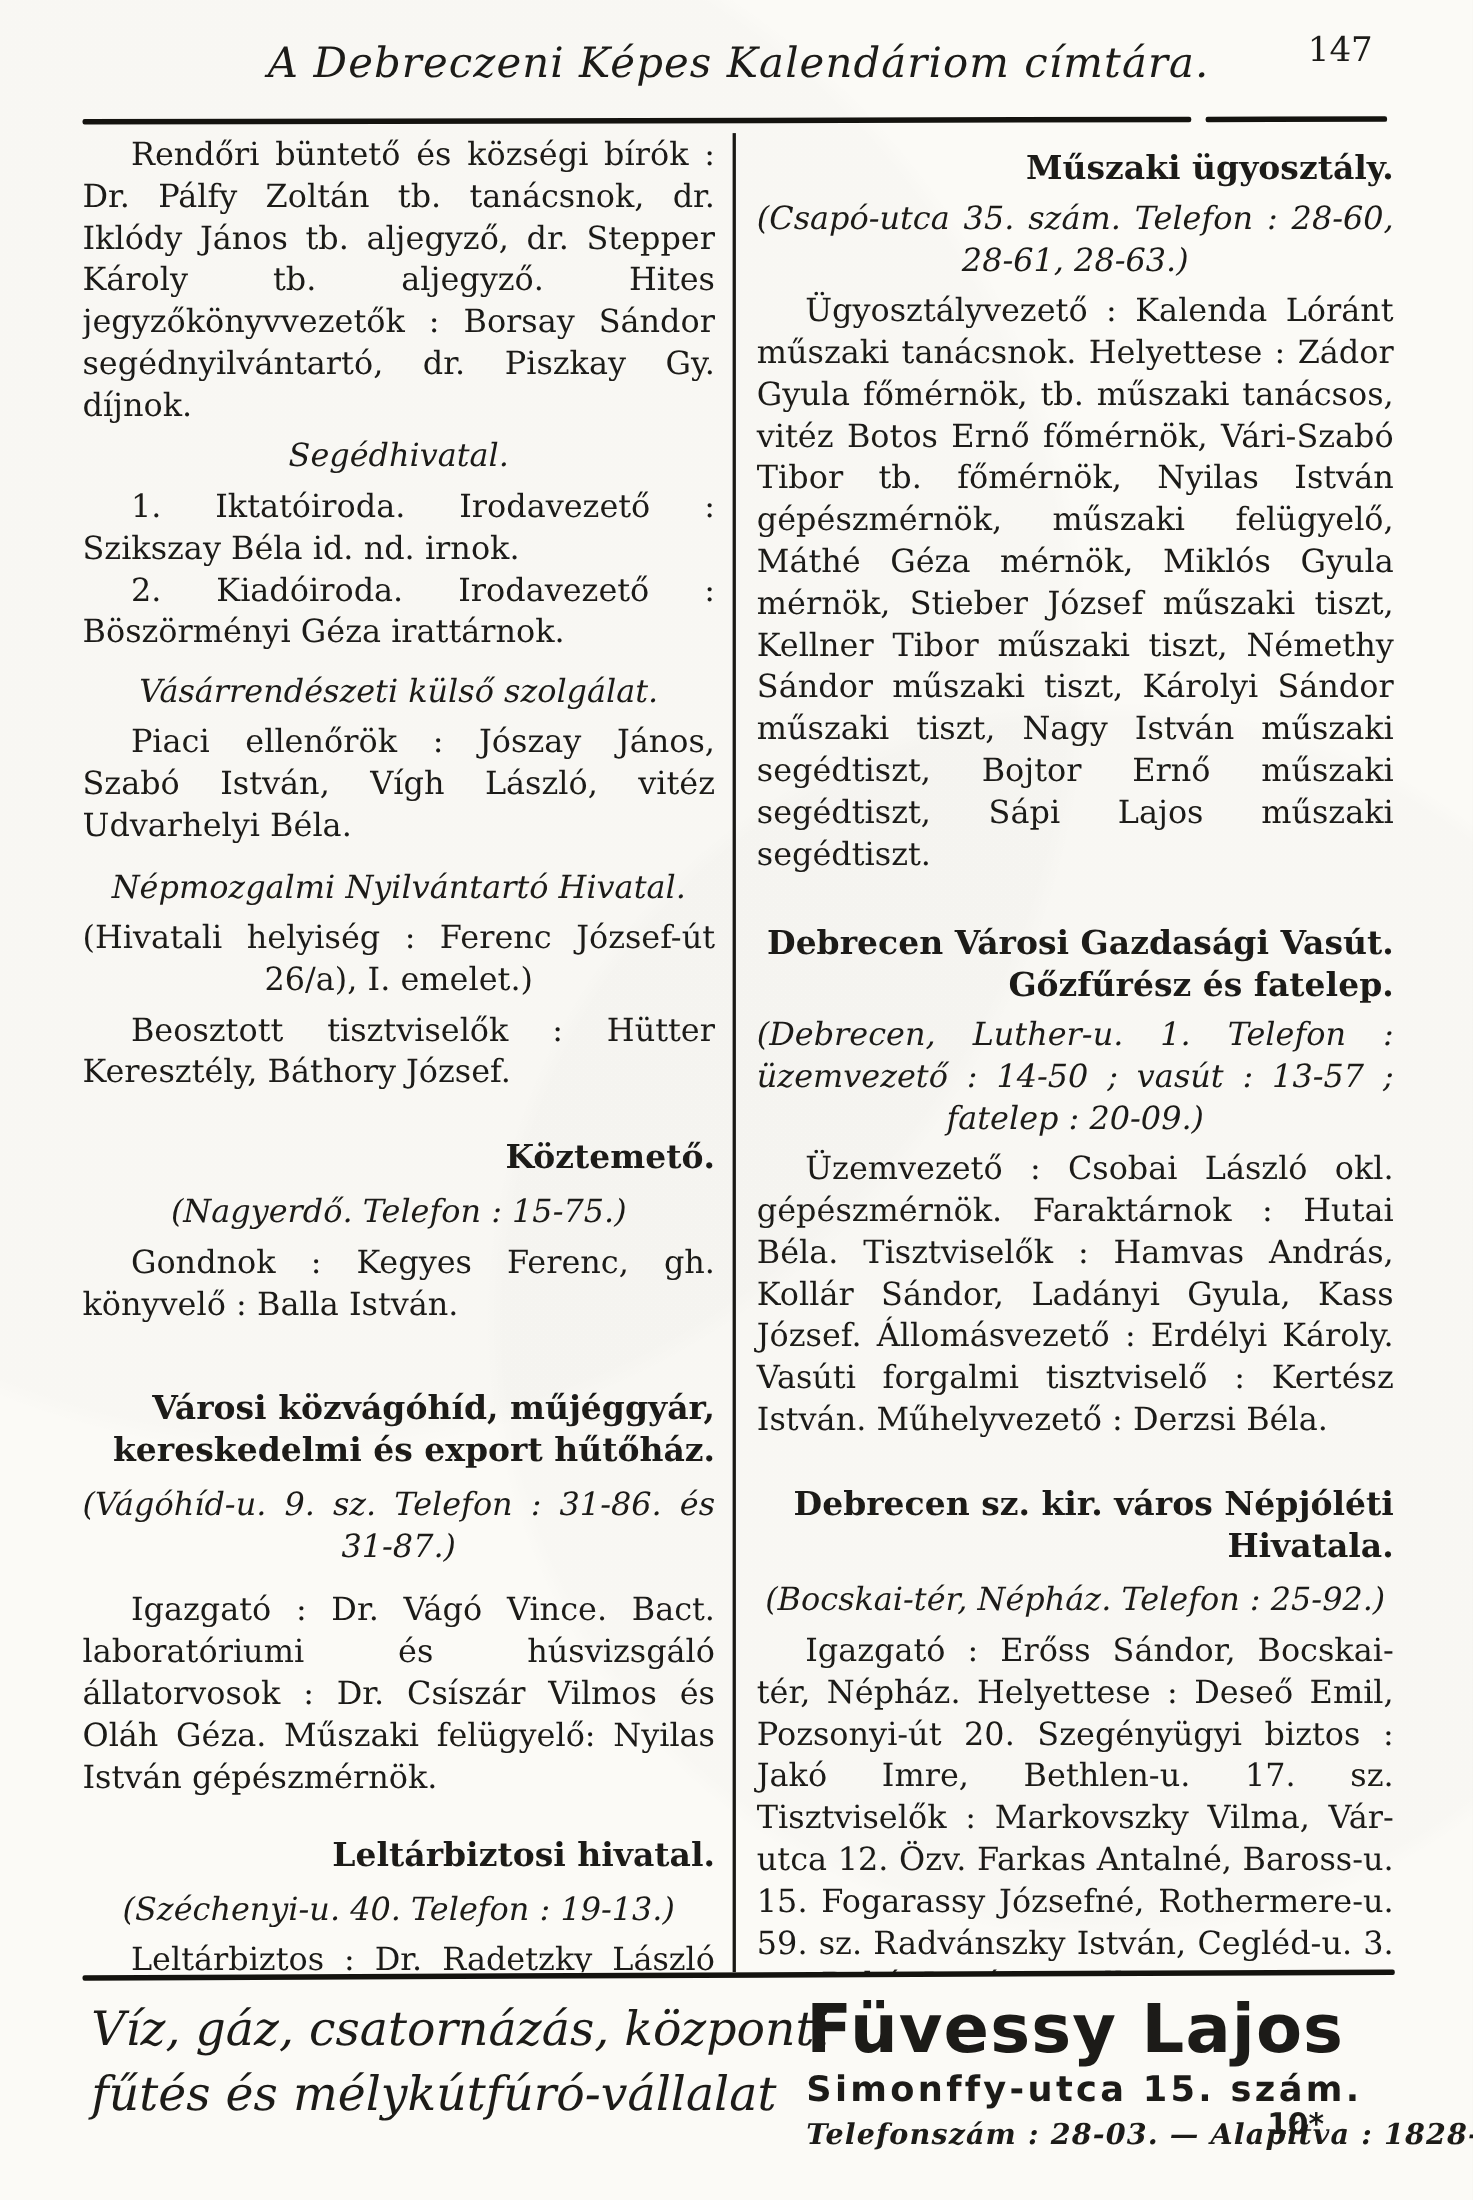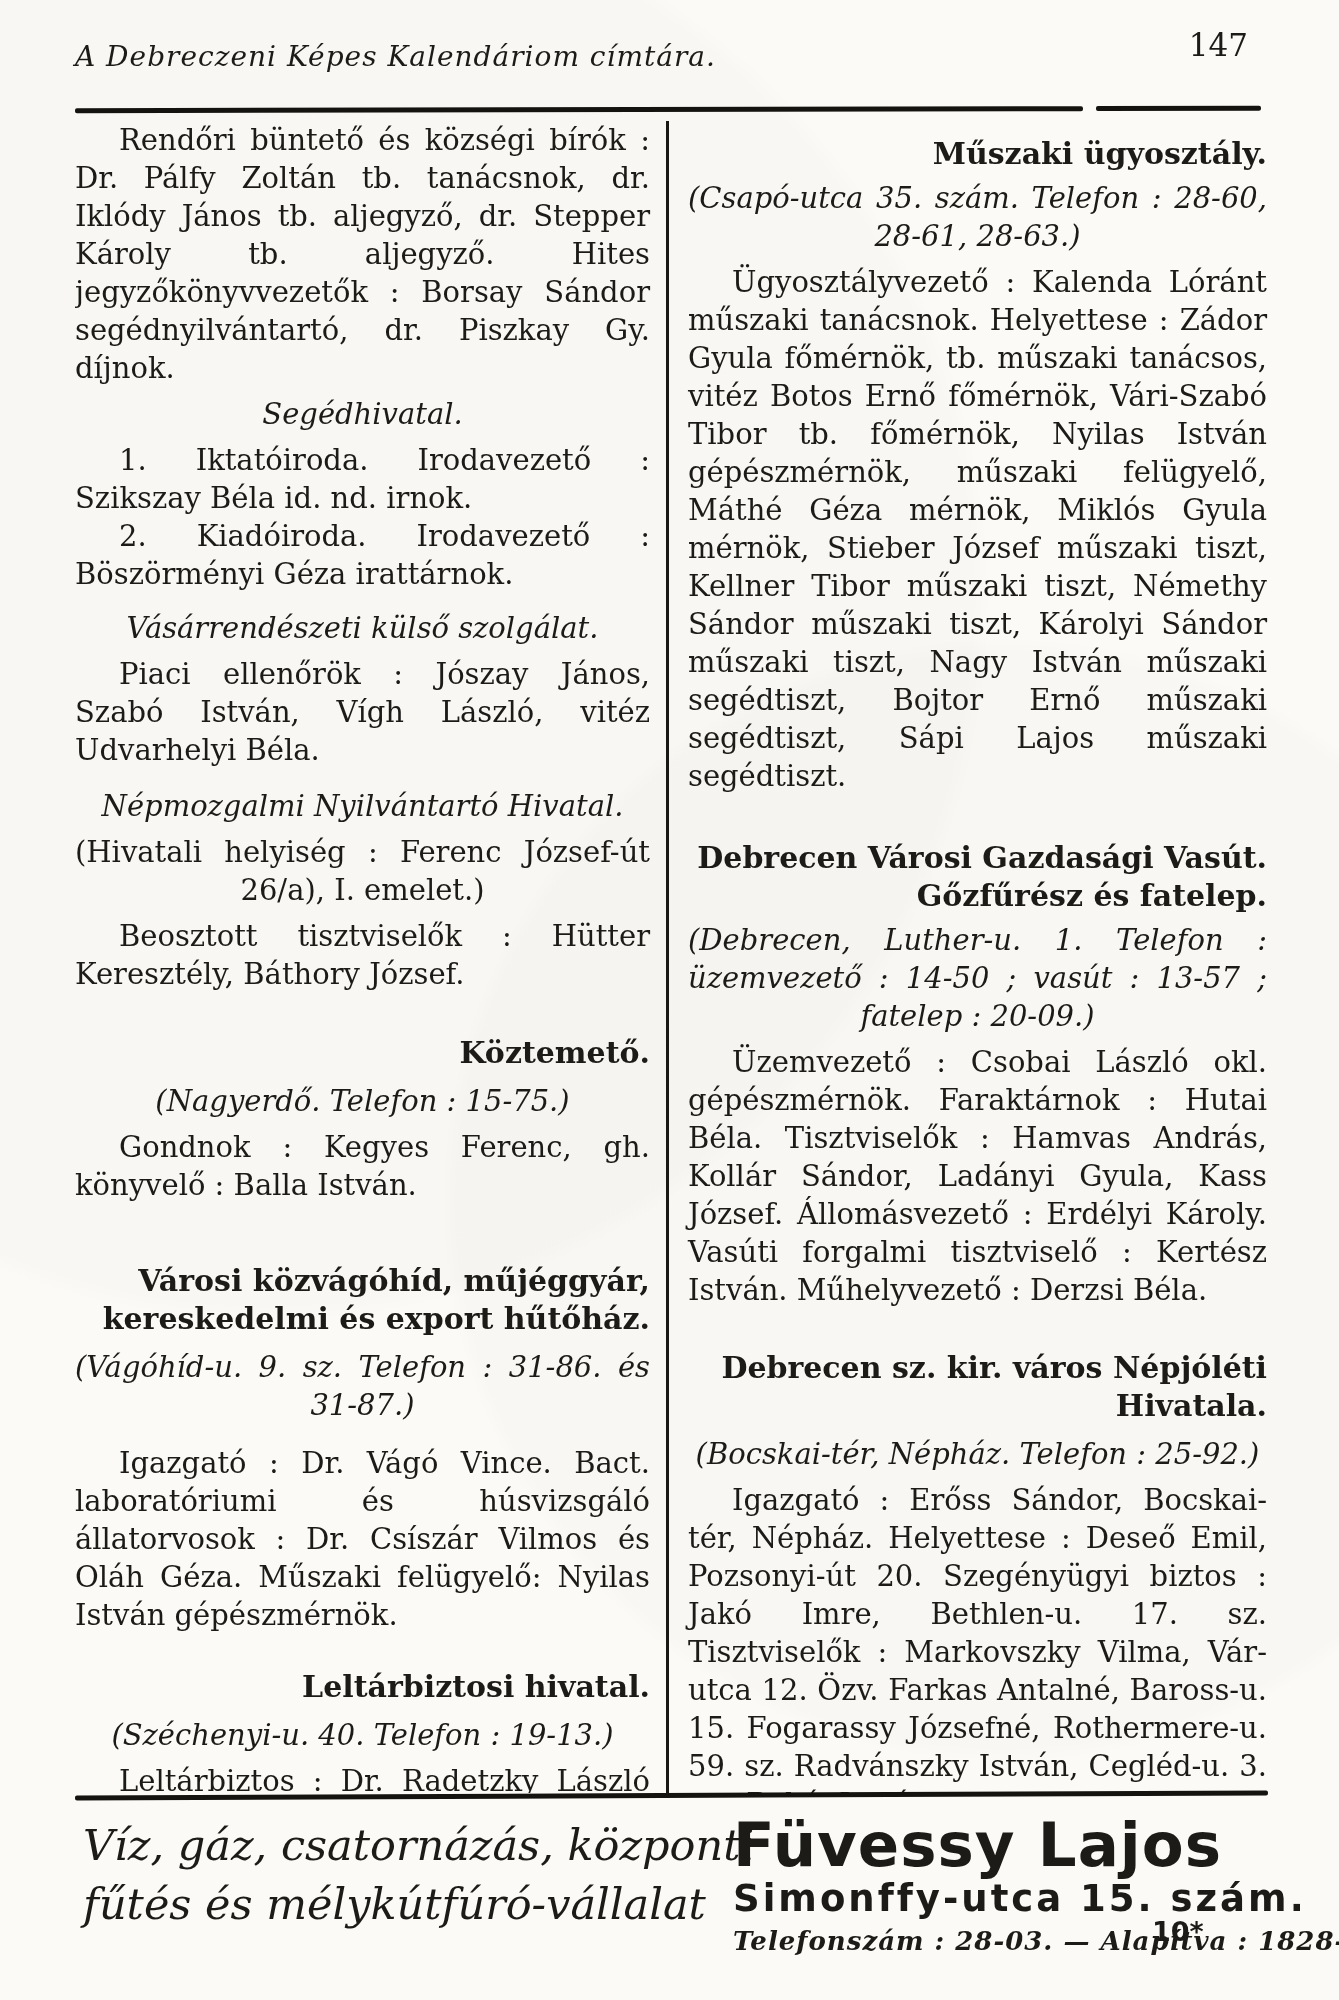--- a/index.html
+++ b/index.html
@@ -10,21 +10,21 @@
     background:#fbfaf6;
     background-image:radial-gradient(circle at 20% 30%, rgba(0,0,0,0.012) 0 40%, transparent 41%),
                      radial-gradient(circle at 75% 60%, rgba(0,0,0,0.012) 0 35%, transparent 36%);
     color:#1c1b18;
     font-family:"DejaVu Serif","Liberation Serif",serif;
     overflow:hidden;
   }
   .content{position:absolute;left:75px;top:0;width:1193px;}
   .header{position:relative;padding-top:40px;height:54px;}
   .page-title{
-    text-align:left;font-style:italic;font-size:28px;line-height:34px;
+    text-align:center;font-style:italic;font-size:38px;line-height:34px;
     letter-spacing:1px;
   }
   .page-number{
     position:absolute;right:20px;top:28px;font-size:31px;line-height:34px;
   }
   .header-rule{display:flex;margin-top:13px;transform:rotate(-0.12deg);}
   .header-rule .seg1{height:5px;background:#14130f;width:1008px;border-radius:2px;}
   .header-rule .seg2{height:5px;background:#14130f;width:165px;margin-left:13px;border-radius:2px;}
   .columns{
     display:flex;margin-top:9px;height:1672px;overflow:hidden;
@@ -45,21 +45,21 @@
     white-space:nowrap;
   }
   .ad-right{position:absolute;left:658px;top:0;width:540px;}
   .ad-name{
     font-family:"DejaVu Sans","Liberation Sans",sans-serif;
     font-weight:bold;font-size:61px;line-height:62px;letter-spacing:1px;
     white-space:nowrap;
   }
   .ad-addr{
     font-family:"DejaVu Sans","Liberation Sans",sans-serif;
-    font-weight:bold;font-size:37px;line-height:36px;letter-spacing:3px;
+    font-weight:bold;font-size:32px;line-height:36px;letter-spacing:3px;
     margin-top:5px;white-space:nowrap;
   }
   .ad-tel{
     font-weight:bold;font-style:italic;font-size:26px;line-height:32px;
     margin-top:8px;white-space:nowrap;letter-spacing:1px;
   }
   .footer-mark{
     position:absolute;left:1152px;top:1916px;
     font-family:"DejaVu Sans","Liberation Sans",sans-serif;
     font-weight:bold;font-size:27px;

